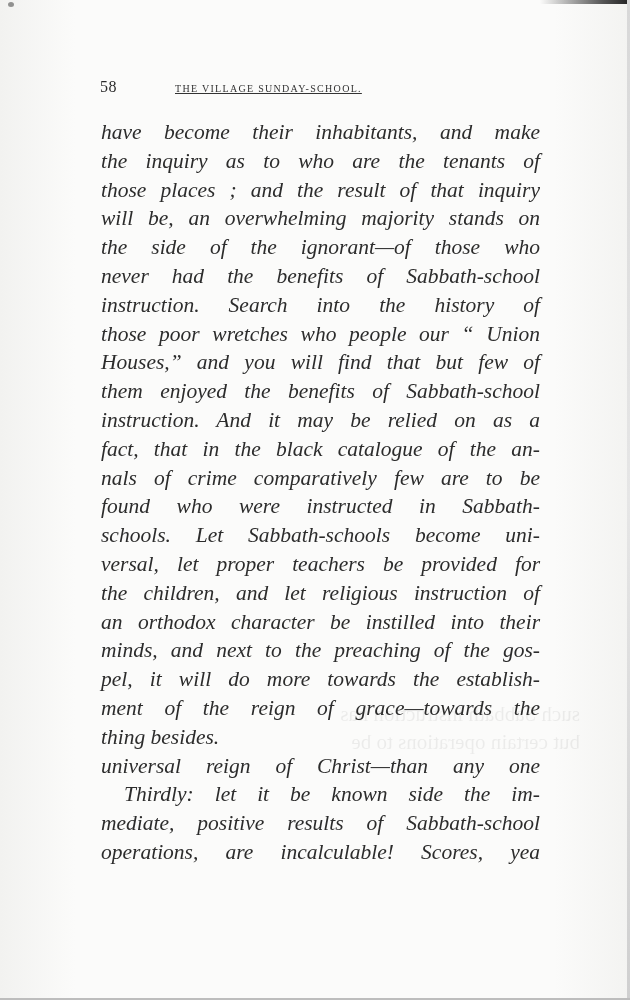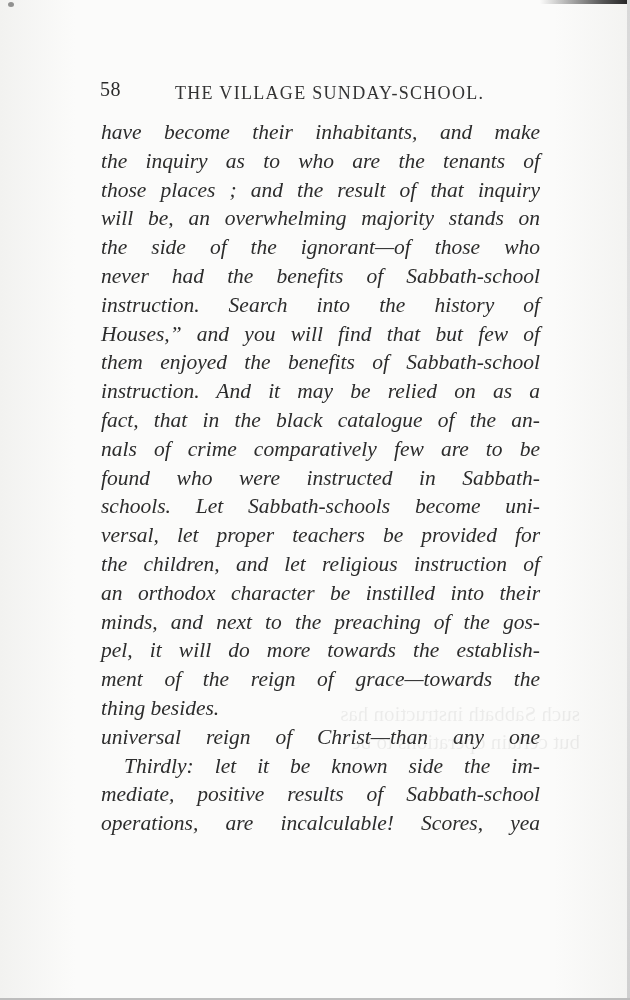--- a/index.html
+++ b/index.html
@@ -51,32 +51,33 @@
       position: absolute;
       left: 100px;
       top: 78px;
       width: 440px;
       height: 26px;
     }
     .page-number {
       position: absolute;
       left: 0;
       top: 0;
-      font-size: 20px;
+      font-size: 16px;
       letter-spacing: 0.5px;
       color: #2b2b2b;
       font-family: Liberation Serif, serif;
     }
     .running-title {
       position: absolute;
       left: 75px;
       top: 5px;
-      font-size: 18px;
+      font-size: 10px;
       letter-spacing: 1.3px;
       color: #333;
+      text-decoration: underline;
     }
     .text-block {
       position: absolute;
       left: 101px;
       top: 118px;
       width: 439px;
     }
     .line {
       display: block;
       height: 28.8px;
@@ -129,20 +130,21 @@
   </div>
 
   <div class="text-block">
     <span class="line">have become their inhabitants, and make</span>
     <span class="line">the inquiry as to who are the tenants of</span>
     <span class="line">those places ; and the result of that inquiry</span>
     <span class="line">will be, an overwhelming majority stands on</span>
     <span class="line">the side of the ignorant—of those who</span>
     <span class="line">never had the benefits of Sabbath-school</span>
     <span class="line">instruction. Search into the history of</span>
+    <span class="line">those poor wretches who people our “ Union</span>
     <span class="line">Houses,” and you will find that but few of</span>
     <span class="line">them enjoyed the benefits of Sabbath-school</span>
     <span class="line">instruction. And it may be relied on as a</span>
     <span class="line">fact, that in the black catalogue of the an-</span>
     <span class="line">nals of crime comparatively few are to be</span>
     <span class="line">found who were instructed in Sabbath-</span>
     <span class="line">schools. Let Sabbath-schools become uni-</span>
     <span class="line">versal, let proper teachers be provided for</span>
     <span class="line">the children, and let religious instruction of</span>
     <span class="line">an orthodox character be instilled into their</span>

